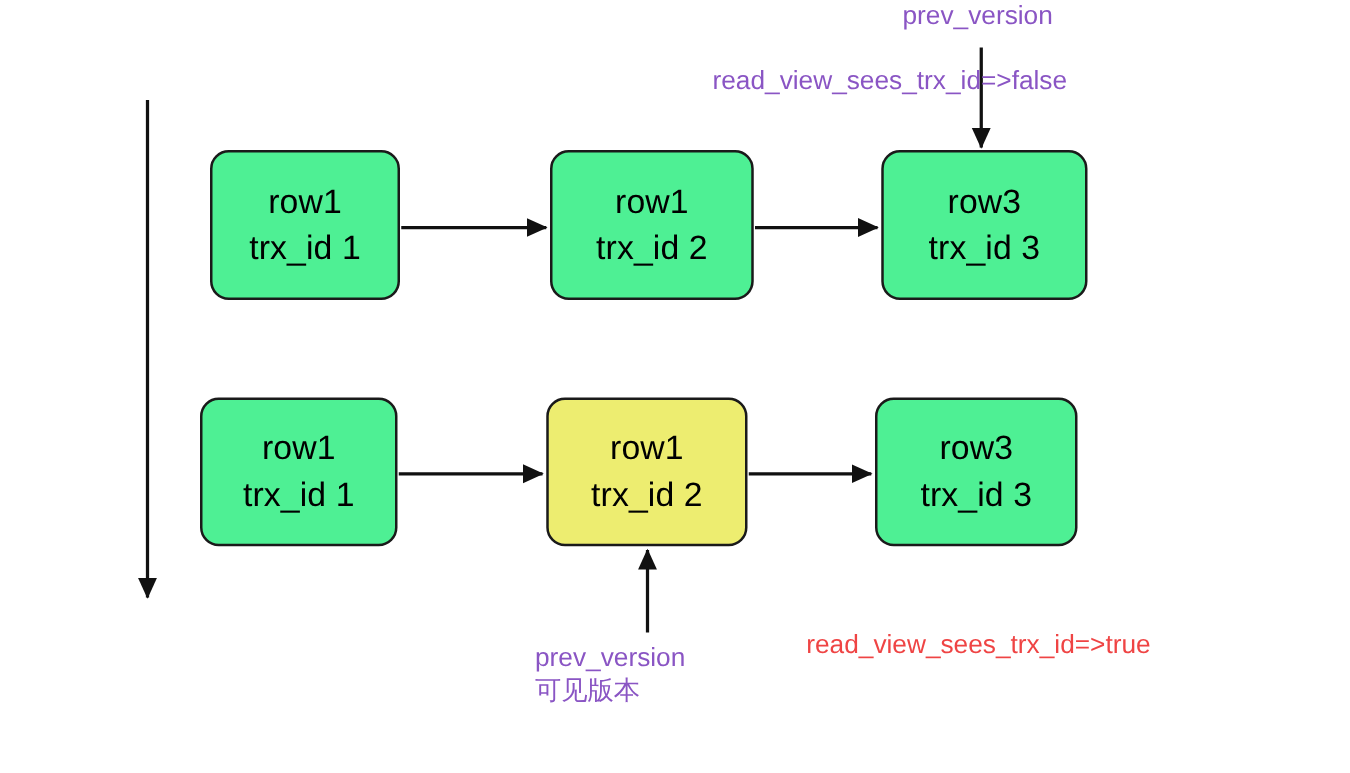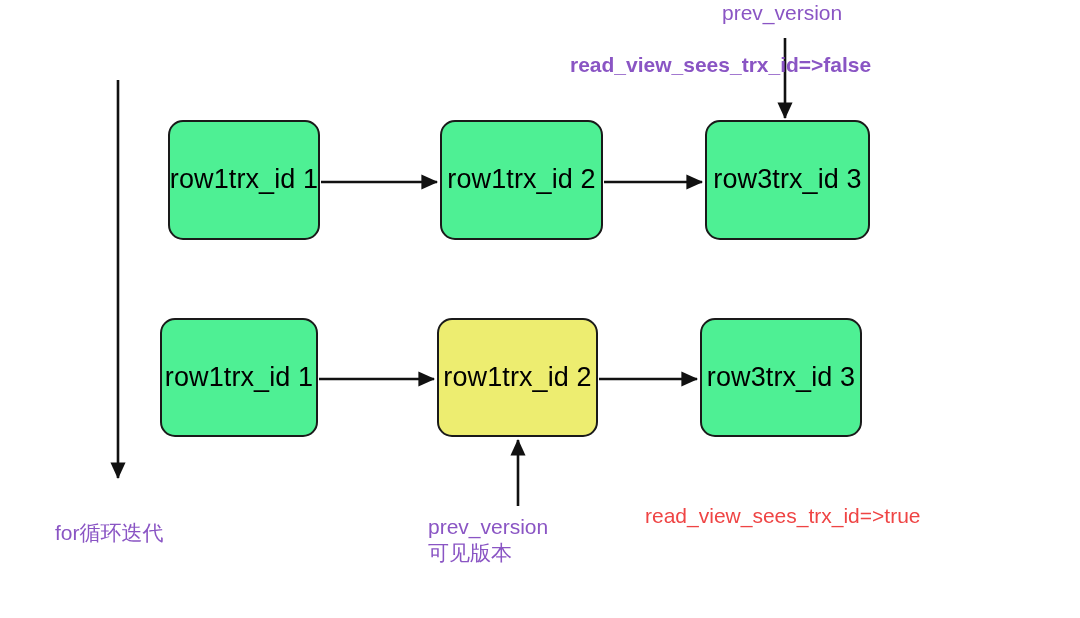--- a/index.html
+++ b/index.html
@@ -16,21 +16,21 @@
     height: 618px;
     background: #ffffff;
     overflow: hidden;
   }
   .node {
     position: absolute;
     box-sizing: border-box;
     border: 2px solid #1a1a1a;
     border-radius: 15px;
     display: flex;
-    flex-direction: row;
+    flex-direction: column;
     align-items: center;
     justify-content: center;
     color: #000000;
     font-size: 27px;
     line-height: 1.38;
     letter-spacing: 0.1px;
     white-space: nowrap;
   }
   .node .ln { display: block; }
   .ann {
@@ -96,27 +96,24 @@
   </div>
   <div class="node" id="n-r2c3" style="left: 700px; top: 318px; width: 162px; height: 119px; background: rgb(78, 240, 148); border-color: rgb(26, 26, 26); color: rgb(0, 0, 0);">
     <span class="ln">row3</span>
     <span class="ln">trx_id 3</span>
   </div>
 
   <div class="ann" id="a-prev-top" style="left: 722px; top: 0px; color: rgb(138, 85, 196);">
     <span class="ln">prev_version</span>
   </div>
 
-  <div class="ann" id="a-rv-false" style="left: 570px; top: 52px; color: rgb(138, 85, 196); font-weight: bold;">
+  <div class="ann" id="a-rv-false" style="left: 570px; top: 52px; color: rgb(138, 85, 196);">
     <span class="ln">read_view_sees_trx_id=&gt;false</span>
   </div>
 
-  <div class="ann" id="a-for-loop" style="left: 55px; top: 520px; color: rgb(138, 85, 196);">
-    <span class="ln">for循环迭代</span>
-  </div>
 
   <div class="ann" id="a-prev-bottom" style="left: 428px; top: 514px; color: rgb(138, 85, 196);">
     <span class="ln">prev_version</span>
     <span class="ln">可见版本</span>
   </div>
 
   <div class="ann" id="a-rv-true" style="left: 645px; top: 503px; color: #ef4444;">
     <span class="ln">read_view_sees_trx_id=&gt;true</span>
   </div>
 

